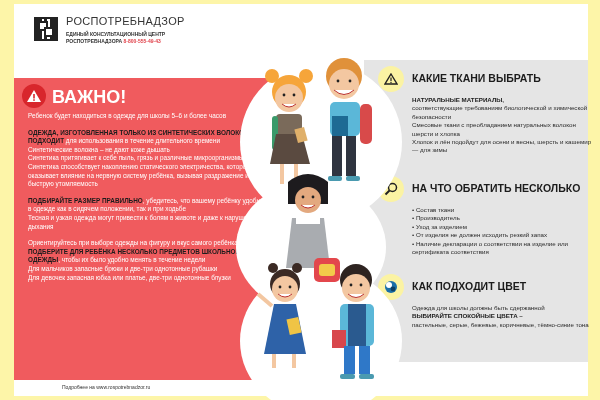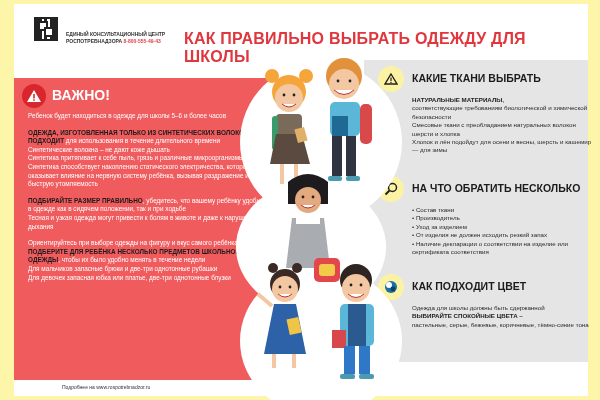--- a/index.html
+++ b/index.html
@@ -17,21 +17,21 @@
   .org-sub { position: absolute; left: 52px; top: 27px; font-size: 5px; color: #333; line-height: 7px; font-weight: bold; }
   .org-sub .phone { color: #e0414a; }
   .title { position: absolute; left: 170px; top: 26px; font-size: 16px; font-weight: bold; color: #e0363e; letter-spacing: 0.2px; }
 
   .panel-red { position: absolute; left: 0; top: 74px; width: 270px; height: 302px; background: #f05b5e; }
   .panel-green { position: absolute; left: 350px; top: 56px; width: 224px; height: 302px; background: #e5e5e5; }
   .circle { position: absolute; background: #ffffff; border-radius: 50%; }
 
   .warn-badge { position: absolute; left: 8px; top: 6px; width: 24px; height: 24px; border-radius: 50%; background: #d8262c;
                 display:flex; align-items:center; justify-content:center; }
-  .warn-title { position: absolute; left: 38px; top: 9px; font-size: 14px; font-weight: bold; color: #ffffff; }
+  .warn-title { position: absolute; left: 38px; top: 9px; font-size: 18px; font-weight: bold; color: #ffffff; }
   .red-text { position: absolute; left: 14px; top: 34px; width: 240px; font-size: 6.4px; line-height: 8.6px; color: #ffffff; }
   .red-text p { margin: 0; }
   .red-text .gap { height: 8px; }
   .red-text b { color: #1c1c1c; font-weight: bold; }
 
   .g-sec { position: absolute; left: 14px; width: 210px; }
   .g-icon { position: absolute; left: 0; top: 0; width: 26px; height: 26px; border-radius: 50%; background: #fbf3a3;
             display:flex; align-items:center; justify-content:center; }
   .g-head { position: absolute; left: 34px; top: 6px; font-size: 10.5px; font-weight: bold; color: #1c1c1c; white-space: nowrap; }
   .g-body { position: absolute; left: 34px; top: 30px; width: 180px; font-size: 6.2px; line-height: 8.4px; color: #2a2a2a; }
@@ -45,25 +45,25 @@
 
   .kids { position: absolute; left: 0; top: 0; width: 574px; height: 392px; pointer-events: none; }
 </style>
 </head>
 <body>
 
 <div class="card">
 
   <div class="header">
     <div class="qr"></div>
+    <div class="org">РОСПОТРЕБНАДЗОР</div>
     <div class="org-sub">
       <div>ЕДИНЫЙ КОНСУЛЬТАЦИОННЫЙ ЦЕНТР</div>
       <div><span>РОСПОТРЕБНАДЗОРА</span> <span class="phone">8-800-555-49-43</span></div>
     </div>
-    <div class="title">КАК ПРАВИЛЬНО ВЫБРАТЬ ОДЕЖДУ ДЛЯ ШКОЛЫ</div>
   </div>
 
   <div class="panel-red">
     <div class="warn-badge">
       <svg width="14" height="12" viewBox="0 0 14 12">
           <polygon points="7,0 14,12 0,12" fill="#fff"></polygon>
           <rect x="6.2" y="4" width="1.6" height="4.5" fill="#d8262c"></rect>
           <rect x="6.2" y="9.3" width="1.6" height="1.5" fill="#d8262c"></rect>
         </svg>
     </div>

